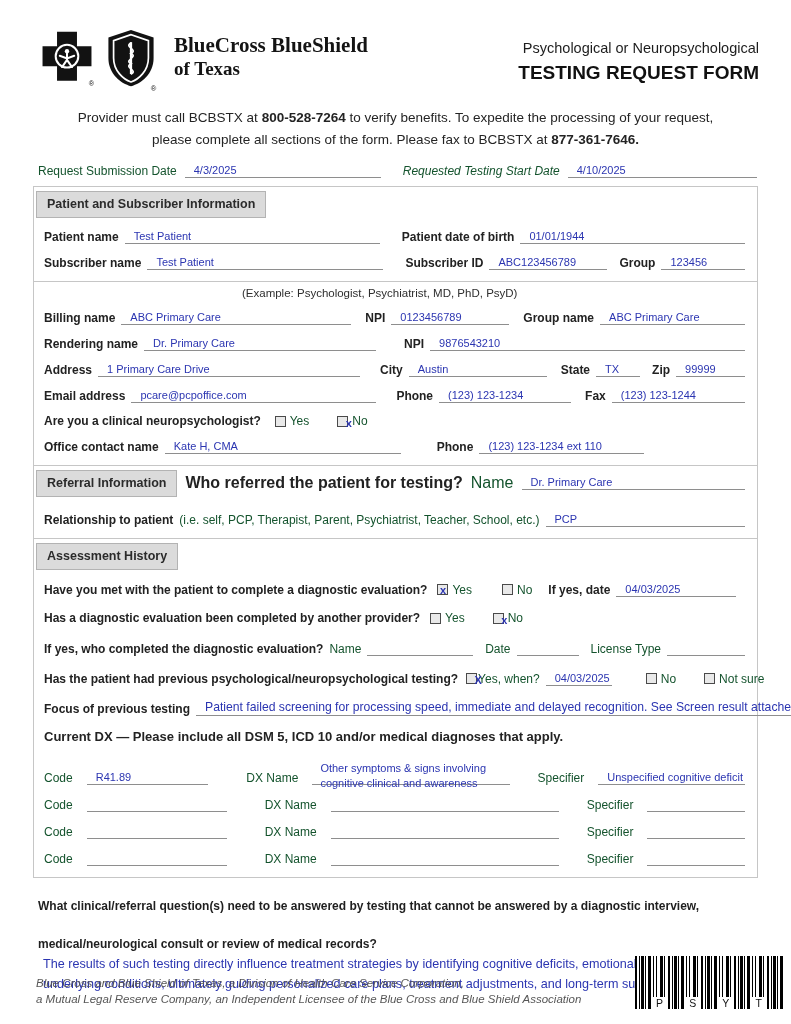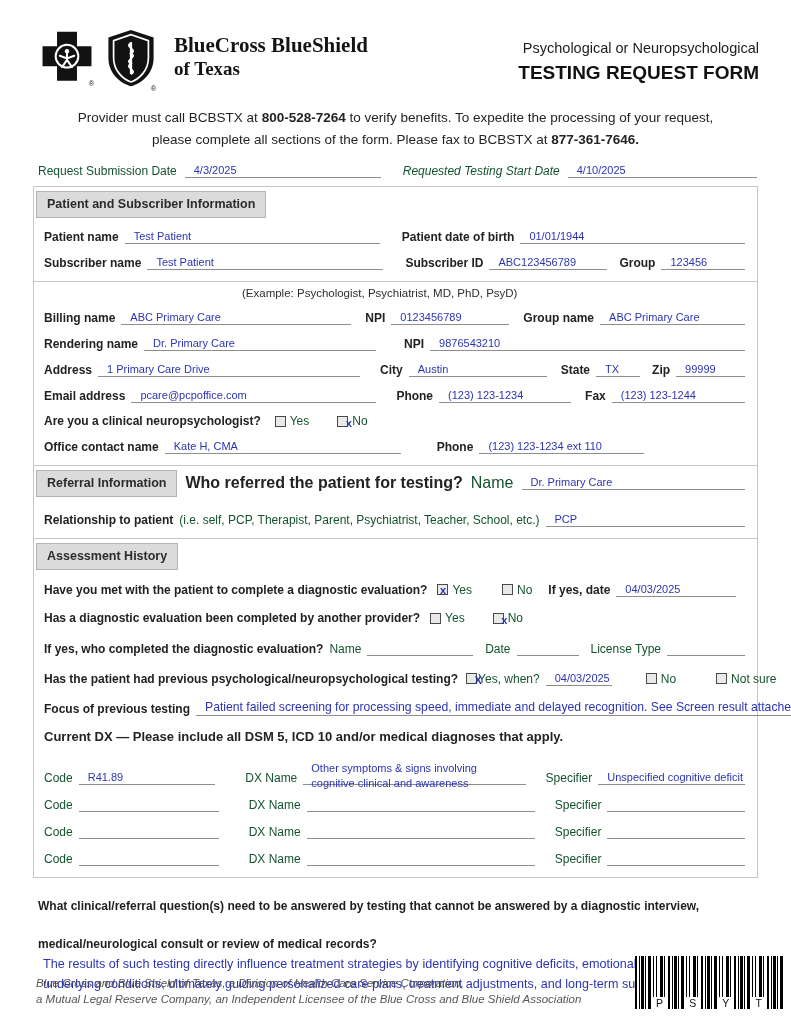--- a/index.html
+++ b/index.html
@@ -48,21 +48,21 @@
 
   
   .cbw{display:inline-flex;align-items:center;gap:4px;}
   .cb{width:11px;height:11px;border:1.5px solid #4a4a4a;background:#e9e9e9;display:inline-block;position:relative;flex:none;}
   .mk{position:absolute;color:var(--blue);font-weight:700;font-size:11px;line-height:11px;font-family:"Liberation Sans",sans-serif;}
   .mk-in{left:1.5px;top:0;}
   .mk-edge{left:7.5px;top:1px;}
 
   
   .dx-head{font-weight:700;font-size:13px;padding:0 10px;margin-top:13px;}
-  .dx-row{display:flex;align-items:flex-end;gap:6px;padding:0 12px 0 10px;margin-top:12px;font-size:12px;}
+  .dx-row{display:flex;align-items:flex-end;gap:14px;padding:0 12px 0 10px;margin-top:12px;font-size:12px;}
   .dx-code{width:140px;}
   .dx-name{width:228px;position:relative;}
   .dx-name .float-val{position:absolute;left:8px;bottom:-7px;line-height:15px;white-space:nowrap;}
   .dx-row.first{margin-top:26px;}
 
   
   .qa{margin:15px 38px 0;}
   .q{font-weight:700;font-size:12px;line-height:1.45;color:#1f1f1f;margin-top:20px;}
   .ans{color:var(--blue);font-size:12.6px;line-height:1.6;margin-top:1px;padding-left:5px;}
 
@@ -318,21 +318,21 @@
             </span>
           <span class="lbl-r">Yes, when?</span>
         </span>
         <span class="fld" style="width:98px;">
             <span class="val">04/03/2025</span>
           </span>
         <span class="cbw" style="margin-left:28px;">
           <span class="cb"></span>
           <span class="lbl-r">No</span>
         </span>
-        <span class="cbw" style="margin-left:34px;">
+        <span class="cbw" style="margin-left:22px;">
           <span class="cb"></span>
           <span class="lbl-r">Not sure</span>
         </span>
       </div>
 
       <div class="row" style="margin-top:14px;">
         <span class="lbl">Focus of previous testing</span>
         <span class="fld grow">
             <span class="val" style="font-size:12.2px;">Patient failed screening for processing speed, immediate and delayed recognition.  See Screen result attached.</span>
           </span>

